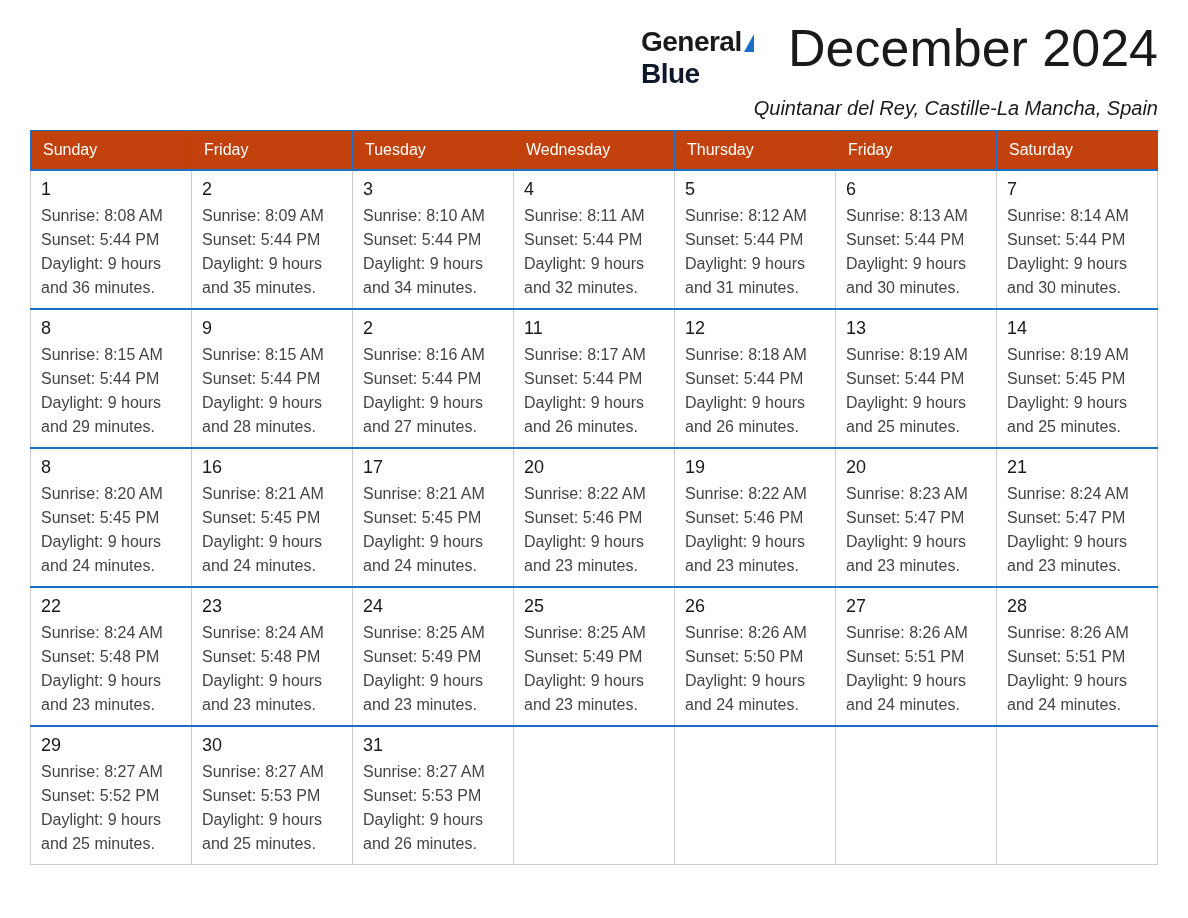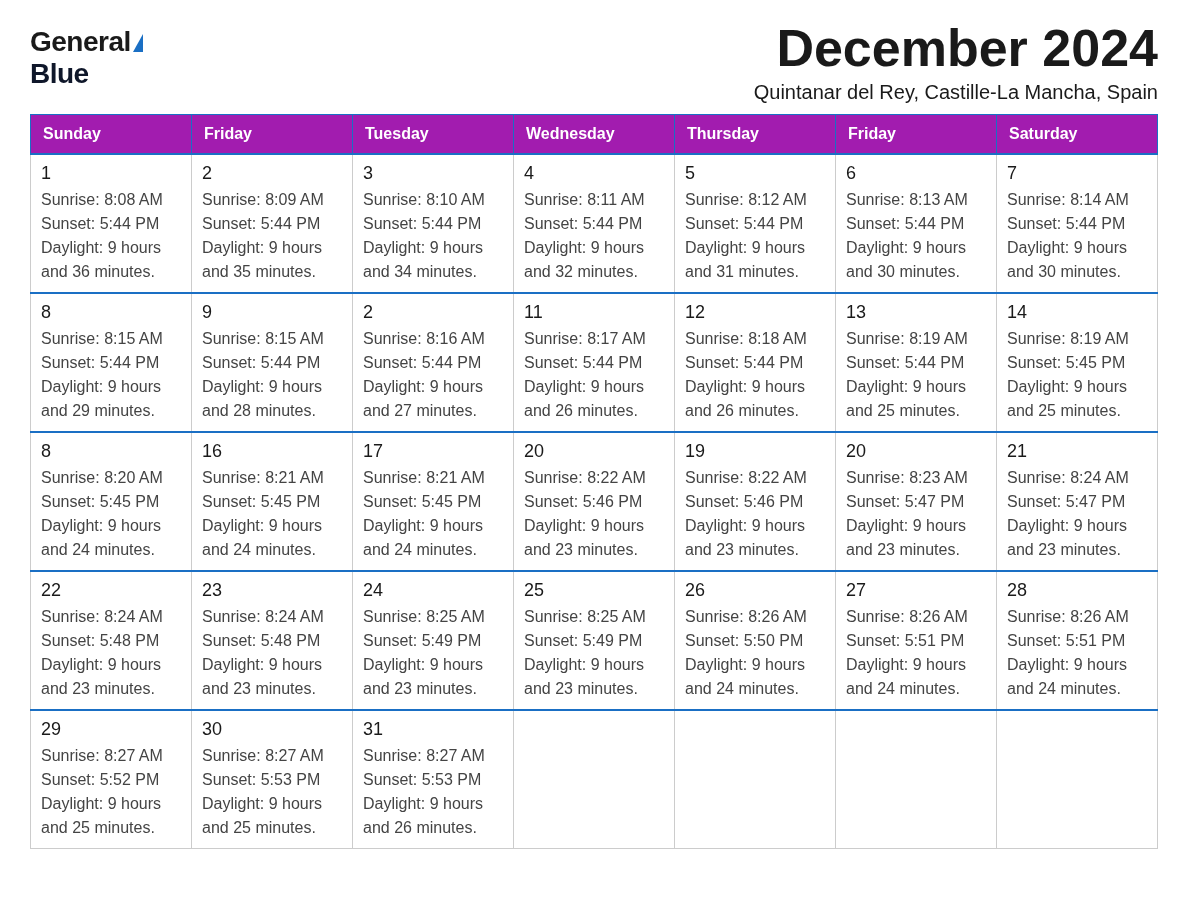--- a/index.html
+++ b/index.html
@@ -5,21 +5,21 @@
     * { box-sizing: border-box; margin: 0; padding: 0; }
     body {
       font-family: Arial, Helvetica, sans-serif;
       background: #fff;
       padding: 20px 30px;
       width: 1188px;
       min-height: 918px;
     }
     .header-row {
       display: flex;
-      justify-content: space-between;
+      justify-content: flex-end;
       align-items: flex-start;
       margin-bottom: 6px;
     }
     .logo {
       display: flex;
       flex-direction: column;
       align-items: flex-start;
       padding-top: 6px;
     }
     .logo-general {
@@ -44,39 +44,40 @@
       margin-left: 2px;
       vertical-align: middle;
       position: relative;
       top: -4px;
     }
     .title-section {
       text-align: right;
     }
     .main-title {
       font-size: 52px;
-      font-weight: bold;
+      font-weight: normal;
       color: #1a1a1a;
       line-height: 1.1;
     }
     .subtitle {
       font-size: 20px;
       color: #1a1a1a;
-      margin-top: 4px;
+      margin-top: 20px;
+      font-style: italic;
     }
     .calendar {
       width: 100%;
       border-collapse: collapse;
       margin-top: 10px;
     }
     .calendar th {
-      background-color: #a21caf;
+      background-color: #c2410c;
       color: #fff;
       font-size: 16px;
-      font-weight: bold;
+      font-weight: normal;
       padding: 10px 12px;
       text-align: left;
       border: 1px solid #1a6fc4;
     }
     .calendar td {
       vertical-align: top;
       padding: 8px 10px;
       border: 1px solid #ccc;
       border-top: 2px solid #1a6fc4;
       font-size: 13px;

